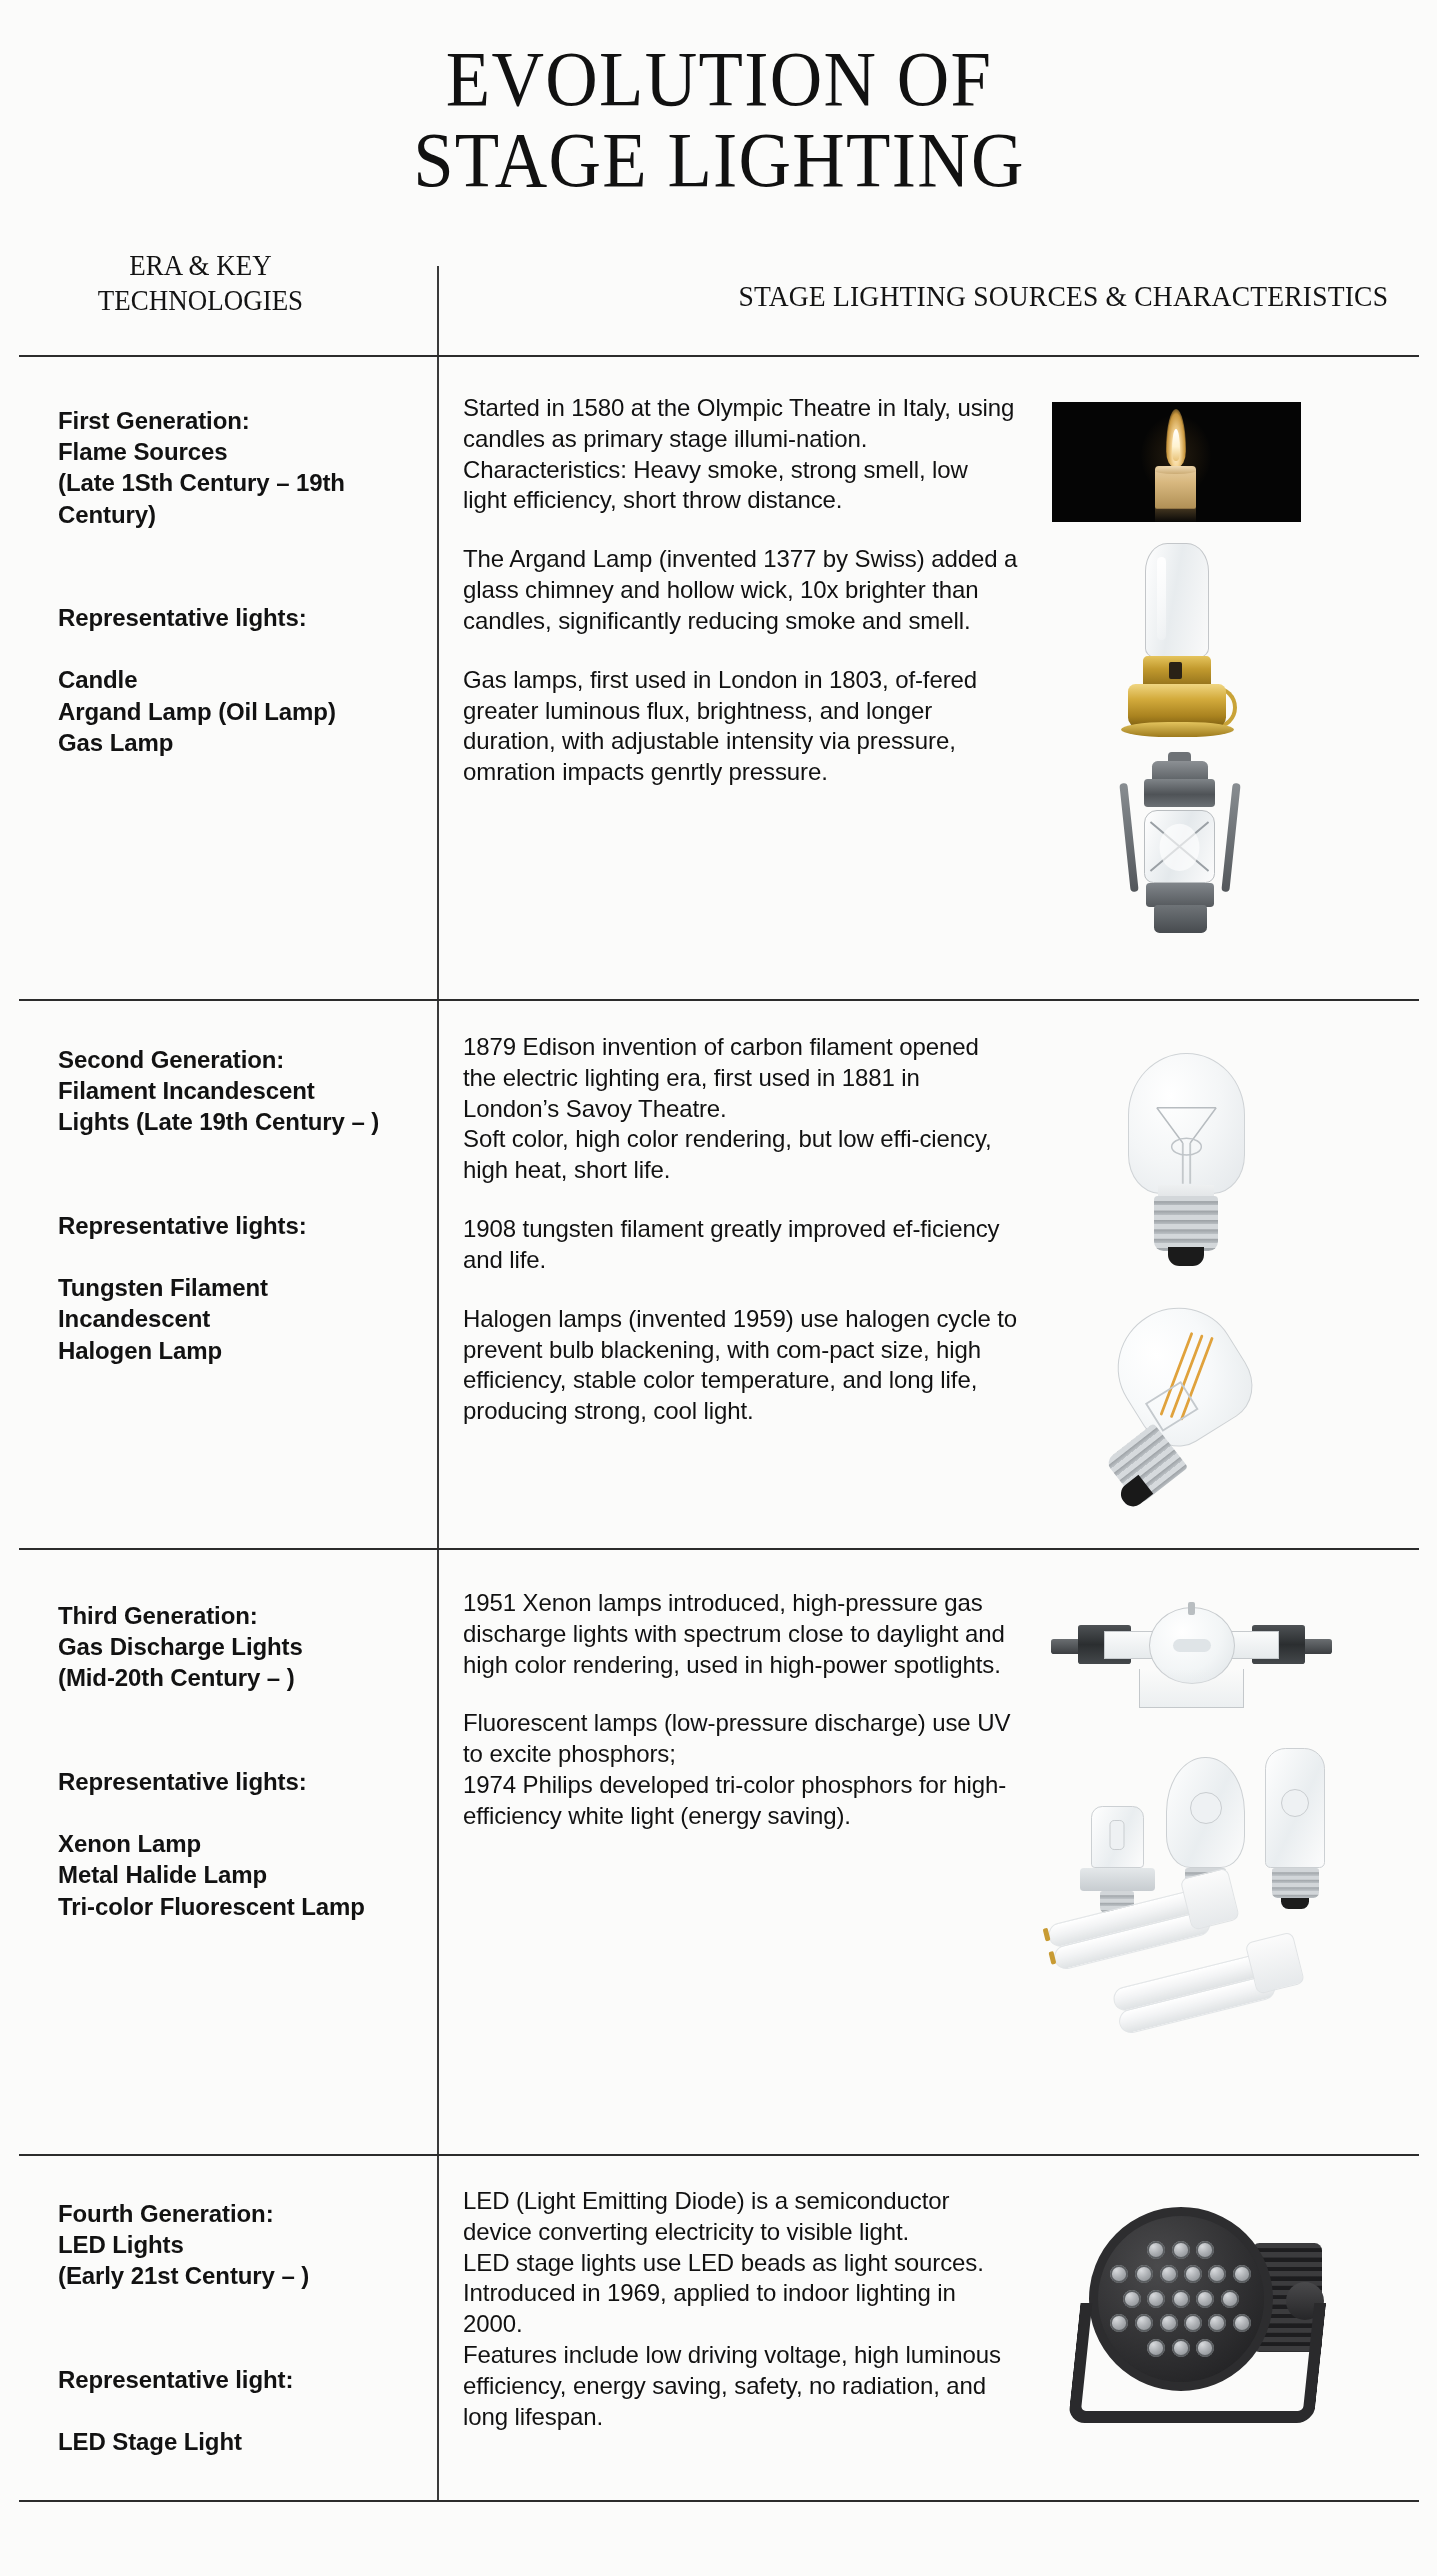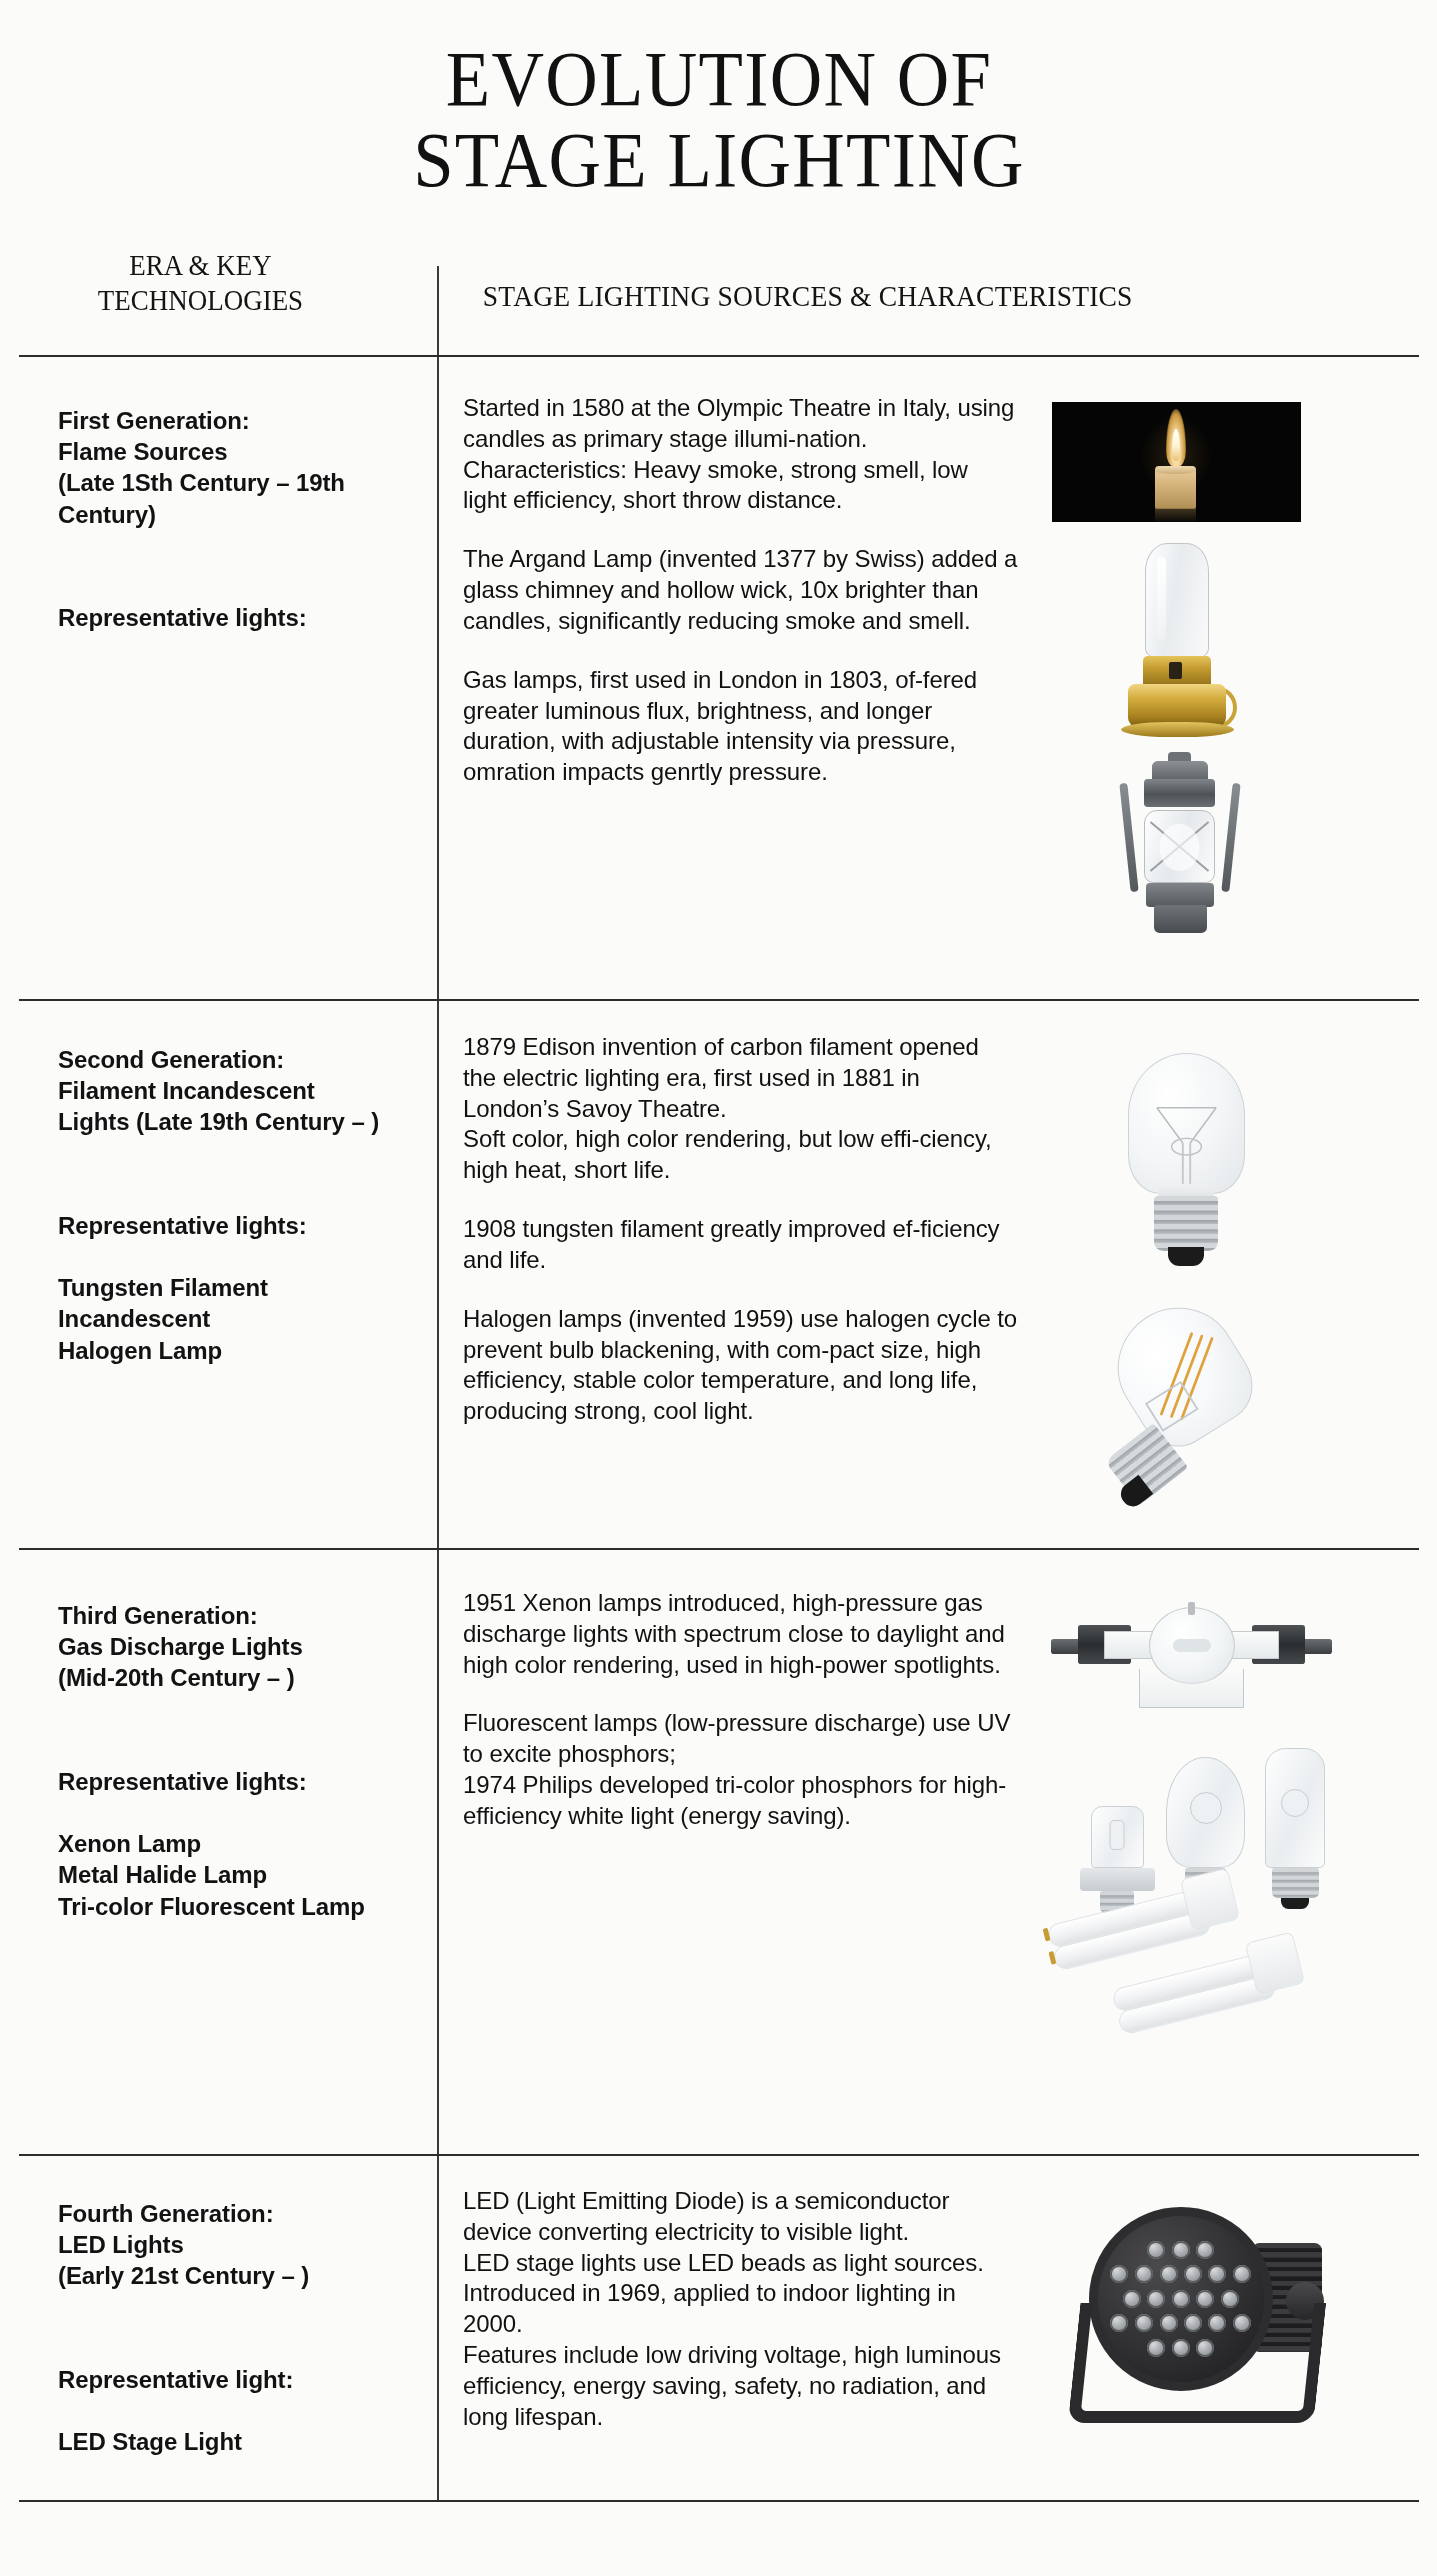--- a/index.html
+++ b/index.html
@@ -48,21 +48,21 @@
   }
   .header-left .hl {
     font-family: "Liberation Serif", serif;
     font-size: 29px;
     line-height: 1.22;
     transform: scaleX(0.93);
     color: #141414;
   }
   .header-right {
     flex: 1;
-    text-align: left;
+    text-align: right;
     padding-bottom: 9.4px;
     padding-right: 26px;
   }
   .header-right .hr {
     font-family: "Liberation Serif", serif;
     font-size: 29px;
     letter-spacing: 0.2px;
     transform: scaleX(0.95);
     color: #141414;
   }
@@ -437,20 +437,23 @@
 <div class="h-rule" style="top:2500px"></div>
 
 <div class="section" style="top:393px">
   <div class="col-era">
     <div class="era-title">First Generation:
 Flame Sources
 (Late 1Sth Century – 19th
 Century)</div>
     <div class="era-rep">
       <div class="rep-head">Representative lights:</div>
+      <div class="rep-list" style="white-space:pre-line">Candle
+Argand Lamp (Oil Lamp)
+Gas Lamp</div>
     </div>
   </div>
   <div class="col-desc">
     <div class="para">Started in 1580 at the Olympic Theatre in Italy, using candles as primary stage illumi-nation.
 Characteristics: Heavy smoke, strong smell, low light efficiency, short throw distance.</div>
     <div class="para">The Argand Lamp (invented 1377 by Swiss) added a glass chimney and hollow wick, 10x brighter than candles, significantly reducing smoke and smell.</div>
     <div class="para">Gas lamps, first used in London in 1803, of-fered greater luminous flux, brightness, and longer duration, with adjustable intensity via pressure, omration impacts genrtly pressure.</div>
   </div>
   <div class="col-img">
 

